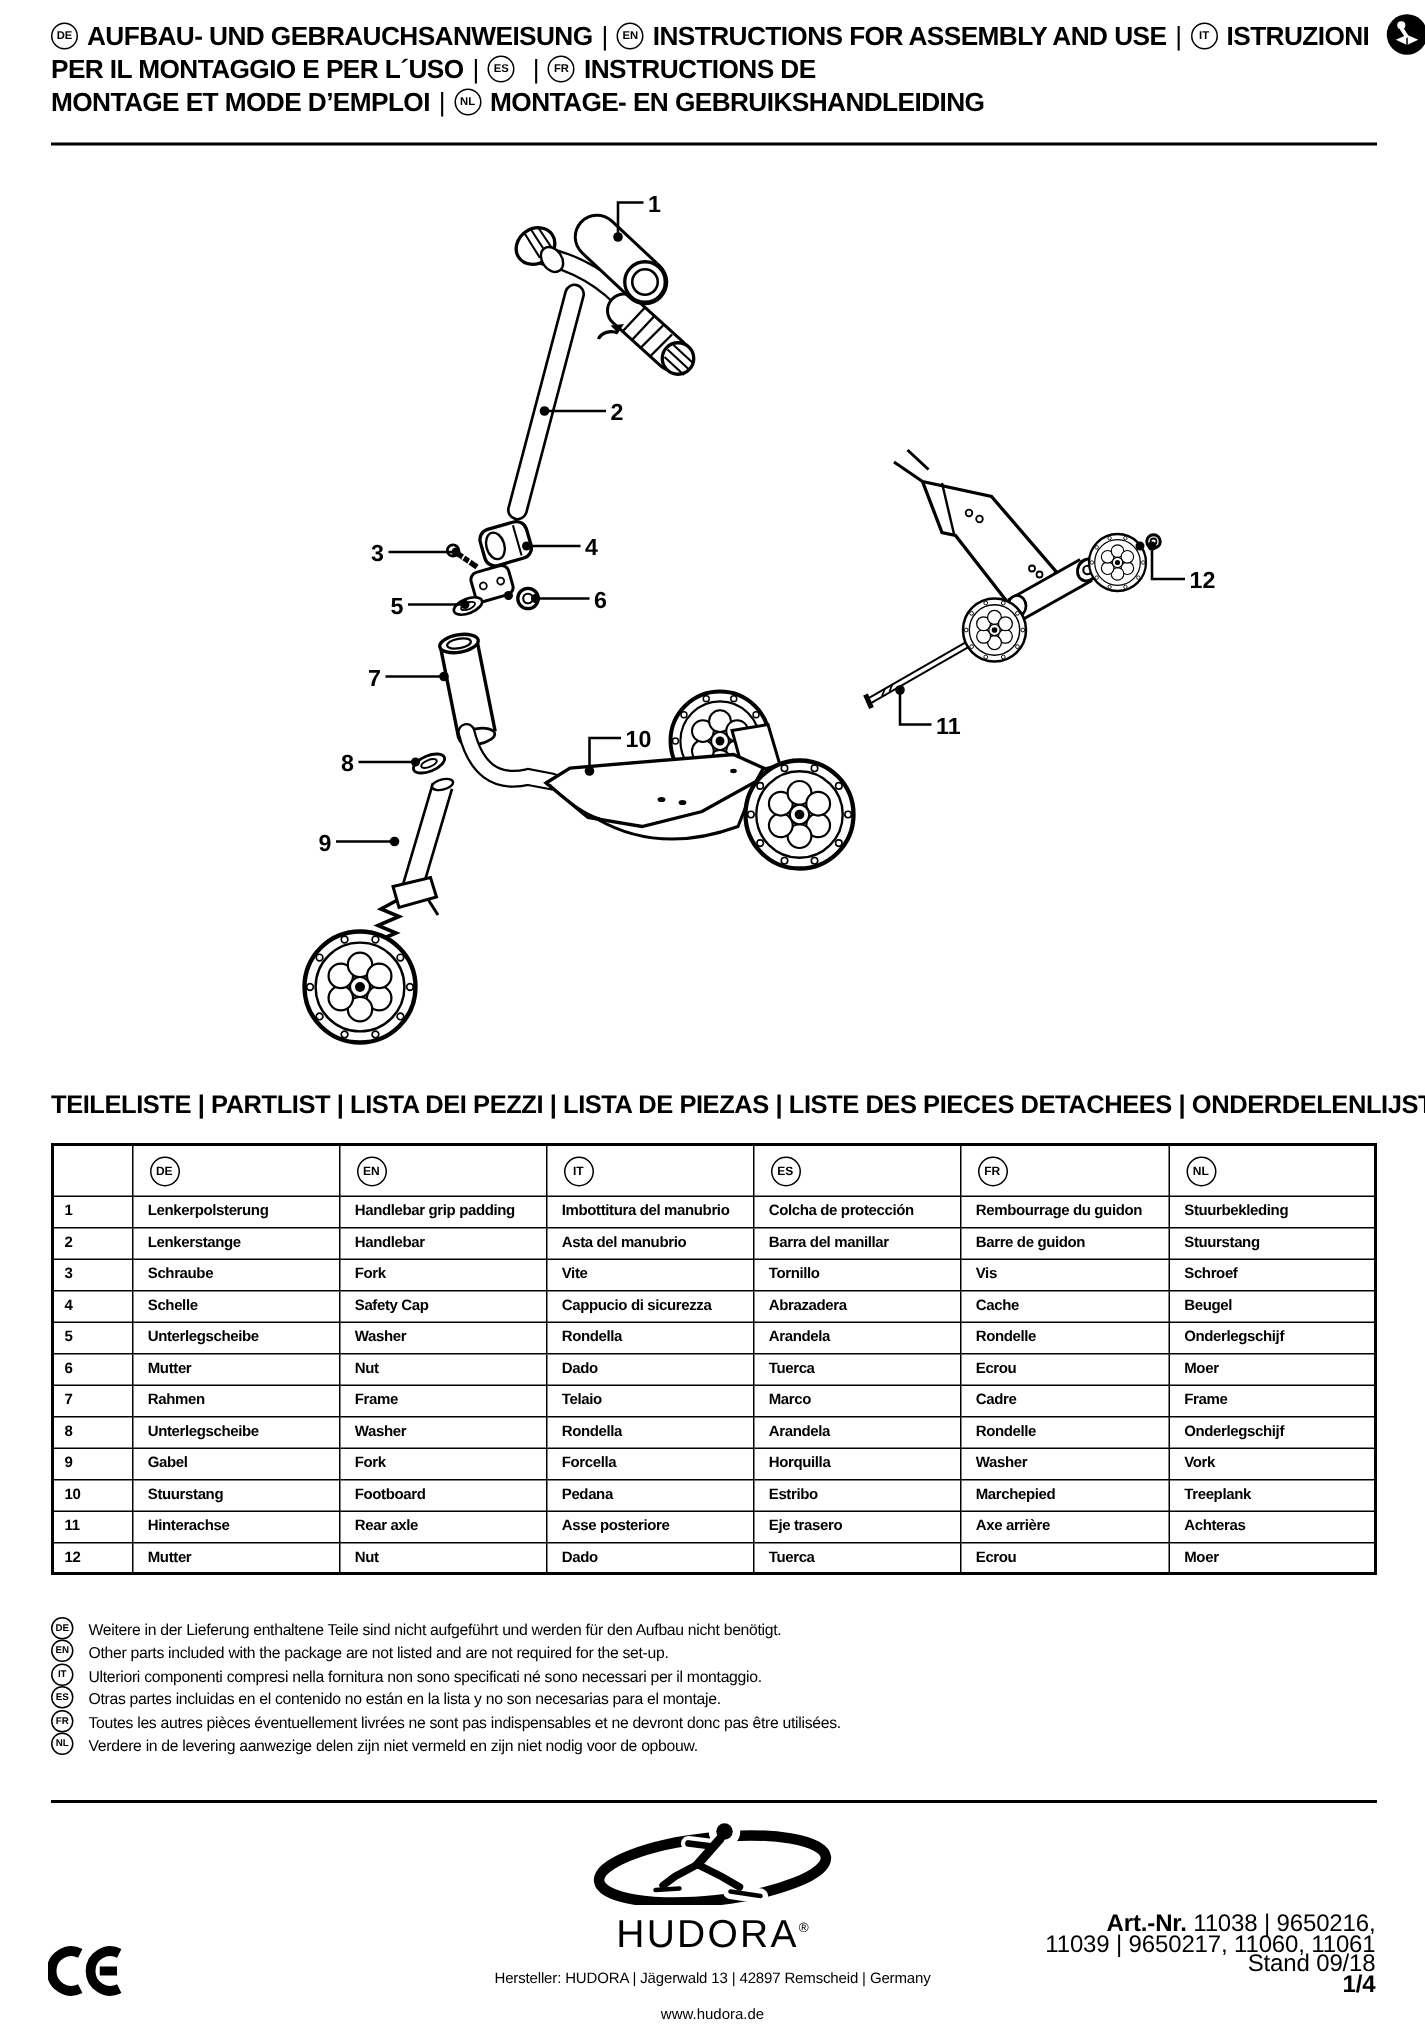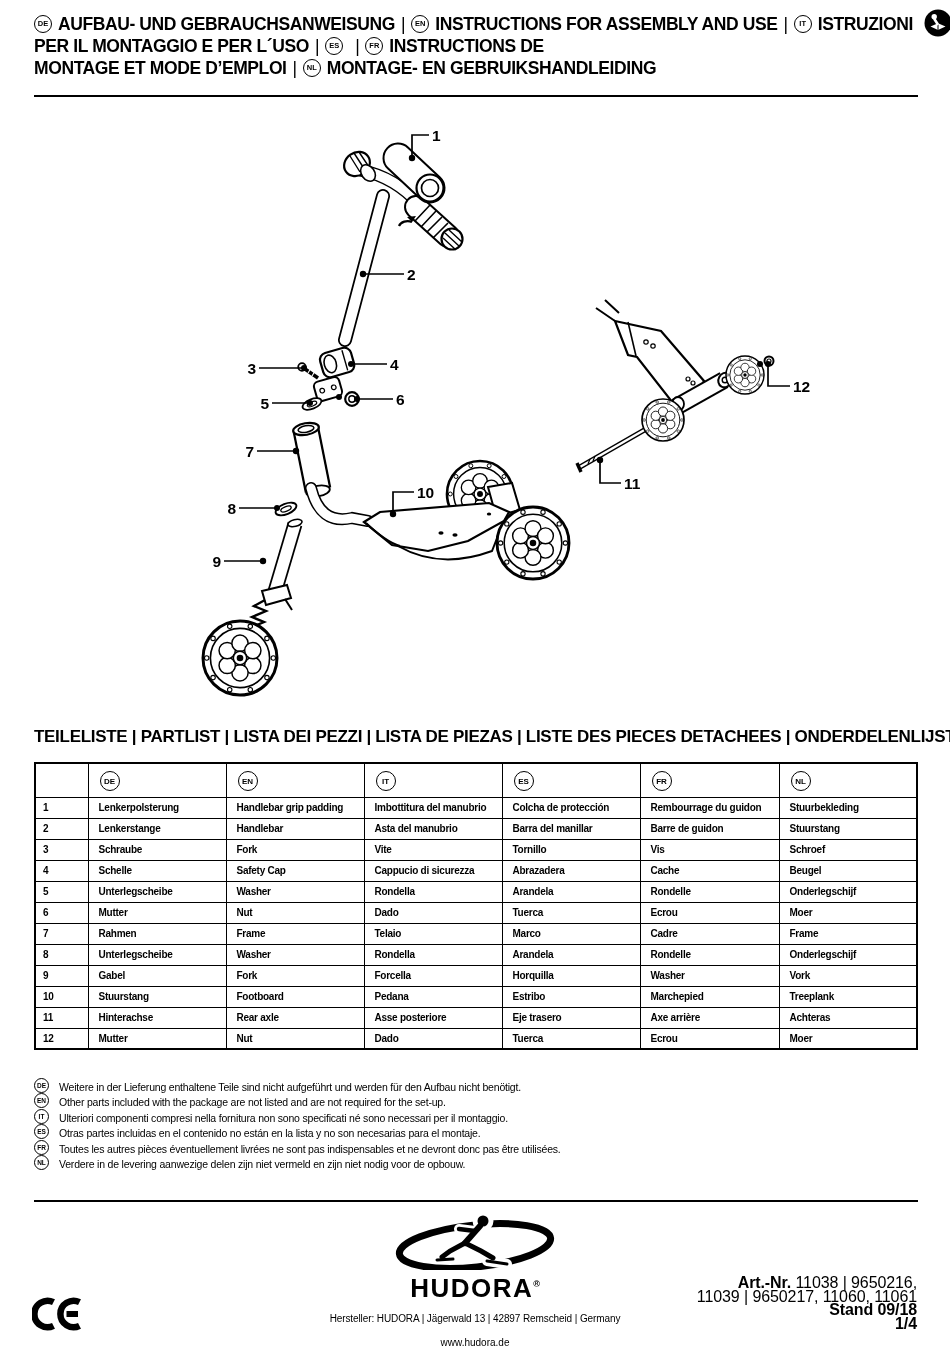--- a/index.html
+++ b/index.html
@@ -35,21 +35,21 @@
 
   
   .notes{position:absolute;top:1081px;left:34px;width:884px}
   .note{display:flex;align-items:flex-end;margin-bottom:4px;height:11.5px}
   .note .lang-badge{margin-right:10px}
   .note-text{font-size:10.5px;letter-spacing:-0.2px;white-space:nowrap}
 
   
   .ce{position:absolute;left:32px;top:1294px}
   .logo-block{position:absolute;left:0;right:0;top:1212px;text-align:center}
-  .brand{font-weight:bold;font-size:26px;letter-spacing:1.5px;line-height:24px;margin-top:-2px}
+  .brand{font-weight:normal;font-size:26px;letter-spacing:1.5px;line-height:24px;margin-top:-2px}
   .brand sup{font-size:9px;vertical-align:10px;letter-spacing:0}
   .mfg{font-size:10px;margin-top:13px;letter-spacing:-0.1px}
   .web{font-size:10px;margin-top:13px}
   .art-block{position:absolute;right:33px;top:1276px;text-align:right;font-size:16px;line-height:13.5px;letter-spacing:-0.1px}
   .art-block b{letter-spacing:-0.1px}
 </style>
 </head>
 <body>
 
 <svg class="diagram" viewBox="0 0 950 1350" xmlns="http://www.w3.org/2000/svg">
@@ -467,15 +467,15 @@
     </g>
   </svg>
   <div class="brand"><span>HUDORA</span><sup>®</sup></div>
   <div class="mfg">Hersteller: HUDORA | Jägerwald 13 | 42897 Remscheid | Germany</div>
   <div class="web">www.hudora.de</div>
 </div>
 
 <div class="art-block">
   <div><b>Art.-Nr.</b><span> 11038 | 9650216,</span></div>
   <div>11039 | 9650217, 11060, 11061</div>
-  <div style="font-weight:bold">Stand 09/18</div>
+  <div style="font-weight:normal">Stand 09/18</div>
   <div style="font-weight:bold">1/4</div>
 </div>
 
 </body></html>

